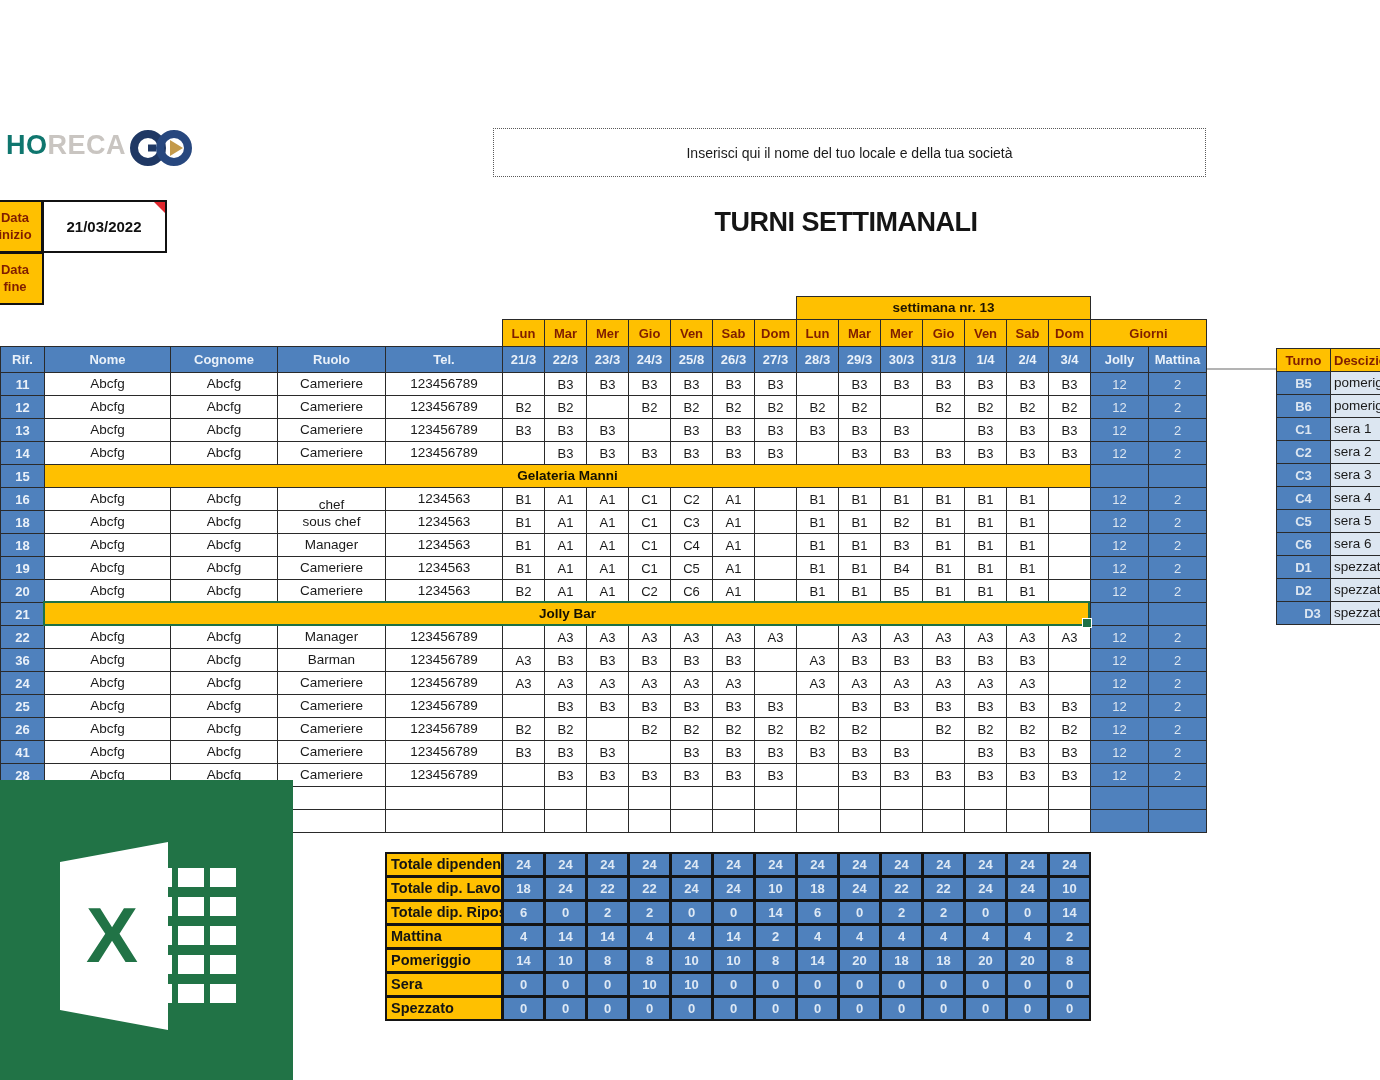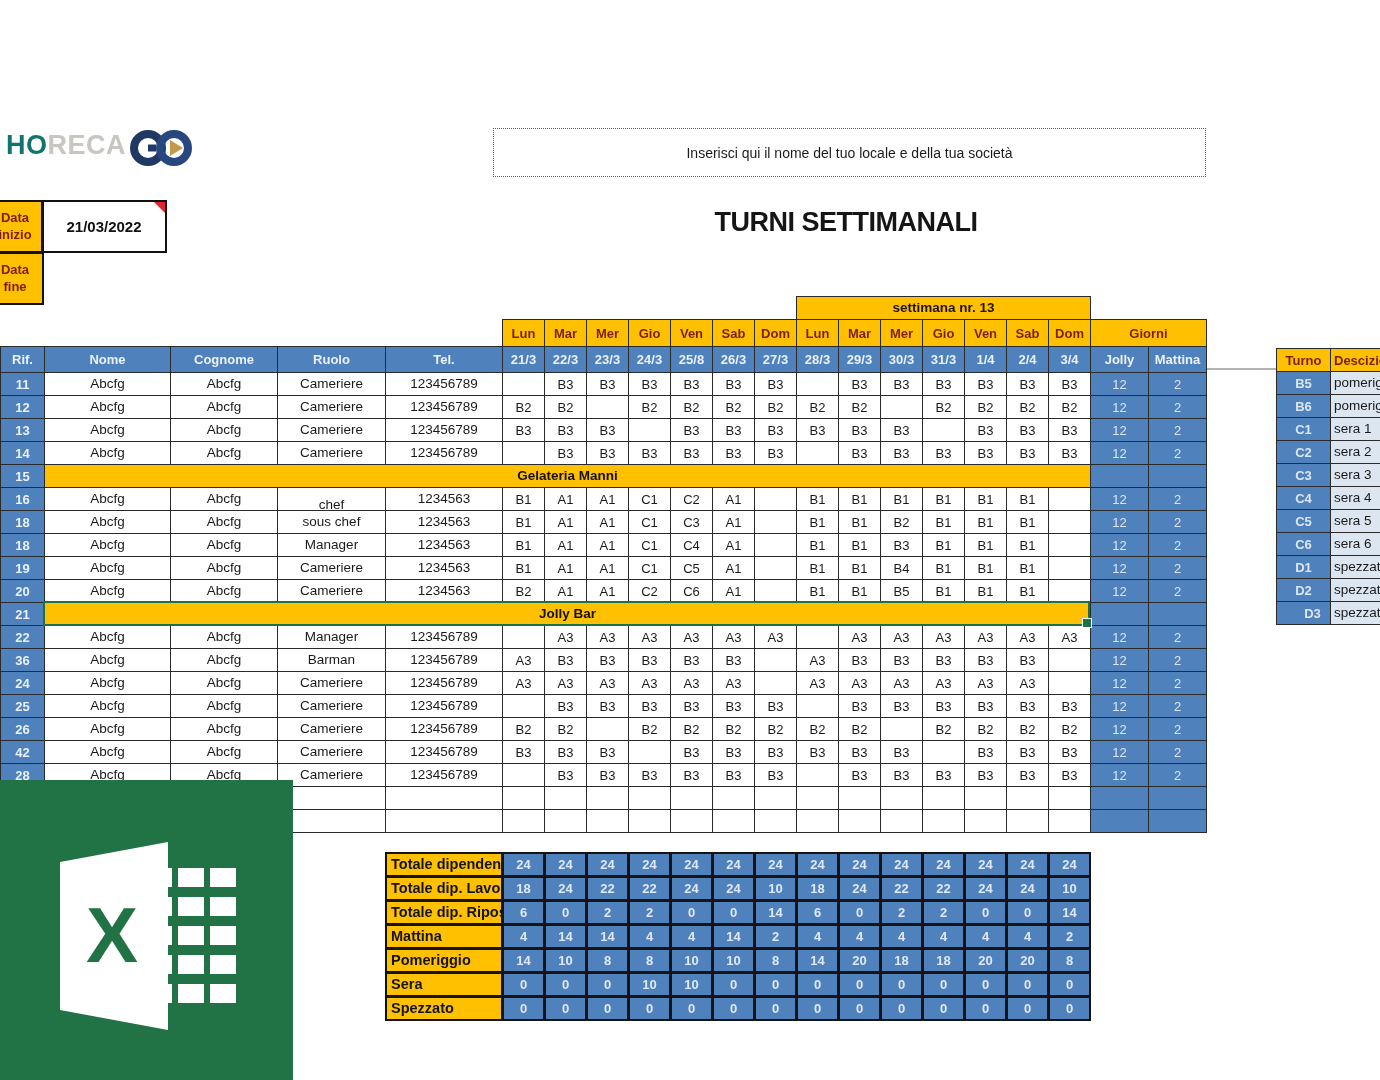--- a/index.html
+++ b/index.html
@@ -410,21 +410,21 @@
     <div class="cell " style="left: 754px; top: 717px; width: 43px; height: 24px;">B2</div>
     <div class="cell " style="left: 796px; top: 717px; width: 43px; height: 24px;">B2</div>
     <div class="cell " style="left: 838px; top: 717px; width: 43px; height: 24px;">B2</div>
     <div class="cell " style="left: 880px; top: 717px; width: 43px; height: 24px;"></div>
     <div class="cell " style="left: 922px; top: 717px; width: 43px; height: 24px;">B2</div>
     <div class="cell " style="left: 964px; top: 717px; width: 43px; height: 24px;">B2</div>
     <div class="cell " style="left: 1006px; top: 717px; width: 43px; height: 24px;">B2</div>
     <div class="cell " style="left: 1048px; top: 717px; width: 43px; height: 24px;">B2</div>
     <div class="cell bluecell" style="left: 1090px; top: 717px; width: 59px; height: 24px;">12</div>
     <div class="cell bluecell" style="left: 1148px; top: 717px; width: 59px; height: 24px;">2</div>
-    <div class="cell bluehdr" style="left: 0px; top: 740px; width: 45px; height: 24px;">42</div>
+    <div class="cell bluehdr" style="left: 0px; top: 740px; width: 45px; height: 24px;">41</div>
     <div class="cell emp" style="left: 44px; top: 740px; width: 127px; height: 24px;">Abcfg</div>
     <div class="cell emp" style="left: 170px; top: 740px; width: 108px; height: 24px;">Abcfg</div>
     <div class="cell emp" style="left: 277px; top: 740px; width: 109px; height: 24px;">Cameriere</div>
     <div class="cell emp" style="left: 385px; top: 740px; width: 118px; height: 24px;">123456789</div>
     <div class="cell " style="left: 502px; top: 740px; width: 43px; height: 24px;">B3</div>
     <div class="cell " style="left: 544px; top: 740px; width: 43px; height: 24px;">B3</div>
     <div class="cell " style="left: 586px; top: 740px; width: 43px; height: 24px;">B3</div>
     <div class="cell " style="left: 628px; top: 740px; width: 43px; height: 24px;"></div>
     <div class="cell " style="left: 670px; top: 740px; width: 43px; height: 24px;">B3</div>
     <div class="cell " style="left: 712px; top: 740px; width: 43px; height: 24px;">B3</div>

